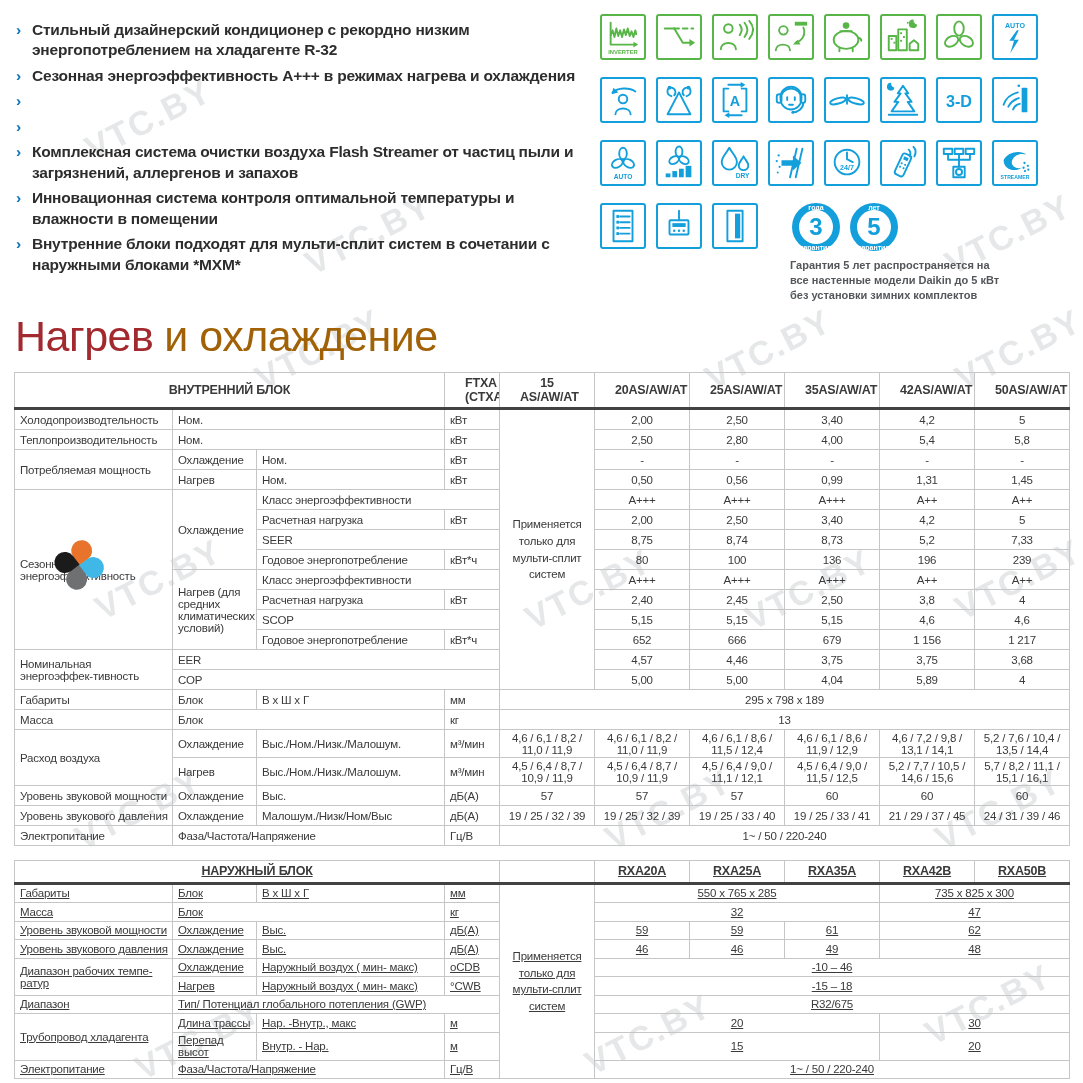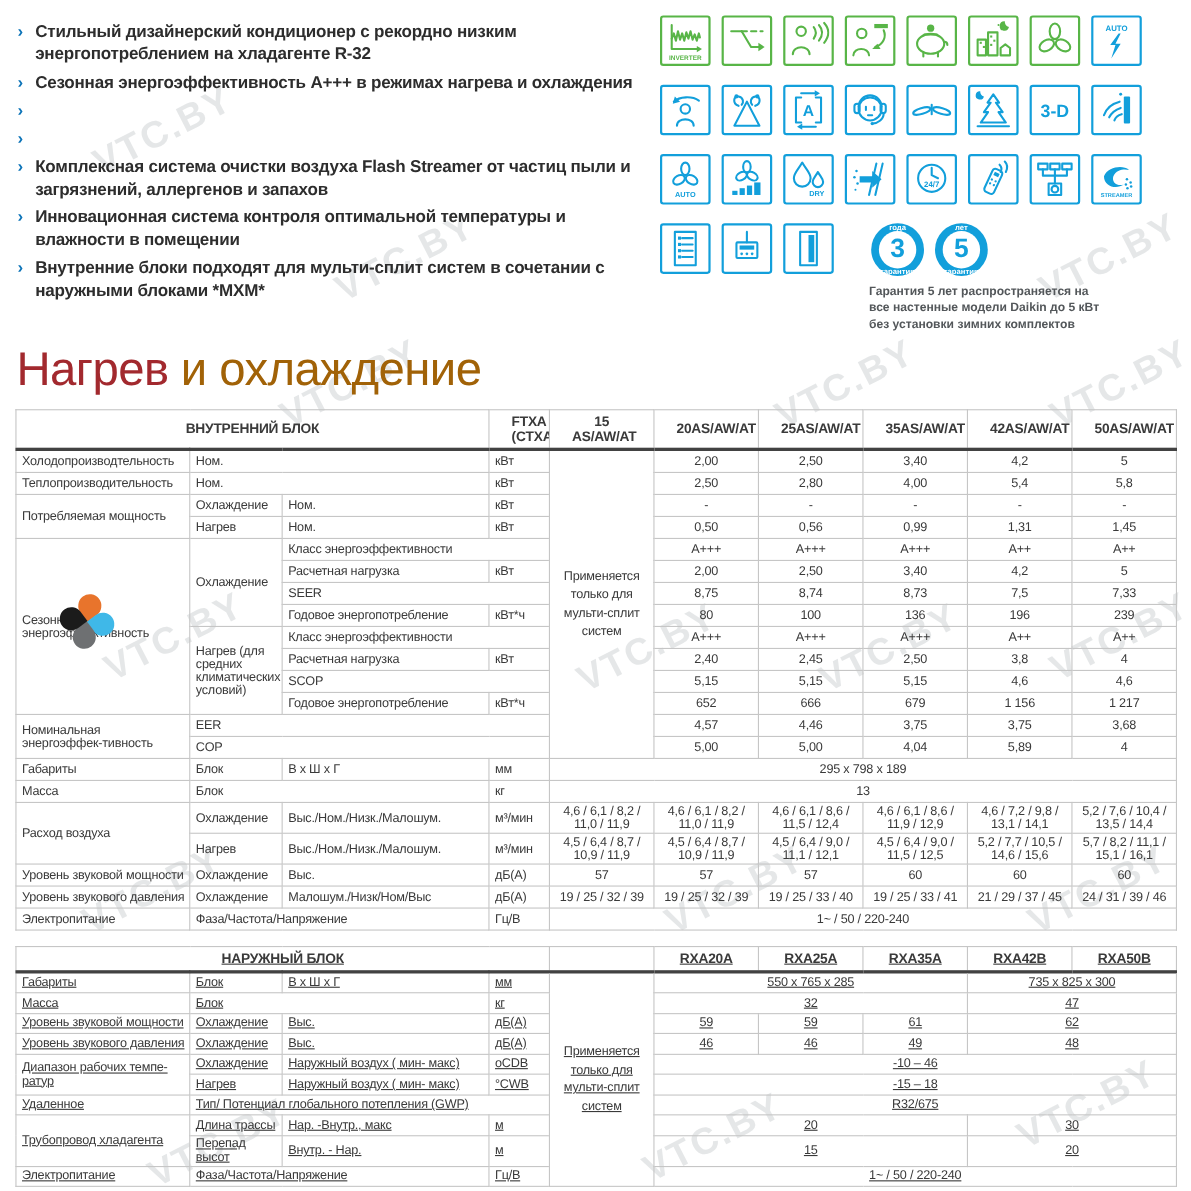--- a/index.html
+++ b/index.html
@@ -502,21 +502,21 @@
     <td class="v">2,50</td>
     <td class="v">3,40</td>
     <td class="v">4,2</td>
     <td class="v">5</td>
   </tr>
   <tr>
     <td colspan="2">SEER</td>
     <td class="v">8,75</td>
     <td class="v">8,74</td>
     <td class="v">8,73</td>
-    <td class="v">7,5</td>
+    <td class="v">5,2</td>
     <td class="v">7,33</td>
   </tr>
   <tr>
     <td>Годовое энергопотребление</td>
     <td class="u">кВт*ч</td>
     <td class="v">80</td>
     <td class="v">100</td>
     <td class="v">136</td>
     <td class="v">196</td>
     <td class="v">239</td>
@@ -708,21 +708,21 @@
     <td class="u">оCDB</td>
     <td class="v" colspan="5">-10 – 46</td>
   </tr>
   <tr>
     <td>Нагрев</td>
     <td>Наружный воздух ( мин- макс)</td>
     <td class="u">°CWB</td>
     <td class="v" colspan="5">-15 – 18</td>
   </tr>
   <tr>
-    <td>Удаленное</td>
+    <td>Диапазон</td>
     <td colspan="3">Тип/ Потенциал глобального потепления (GWP)</td>
     <td class="v" colspan="5">R32/675</td>
   </tr>
   <tr>
     <td rowspan="2">Трубопровод хладагента</td>
     <td>Длина трассы</td>
     <td>Нар. -Внутр., макс</td>
     <td class="u">м</td>
     <td class="v" colspan="3">20</td>
     <td class="v" colspan="2">30</td>

